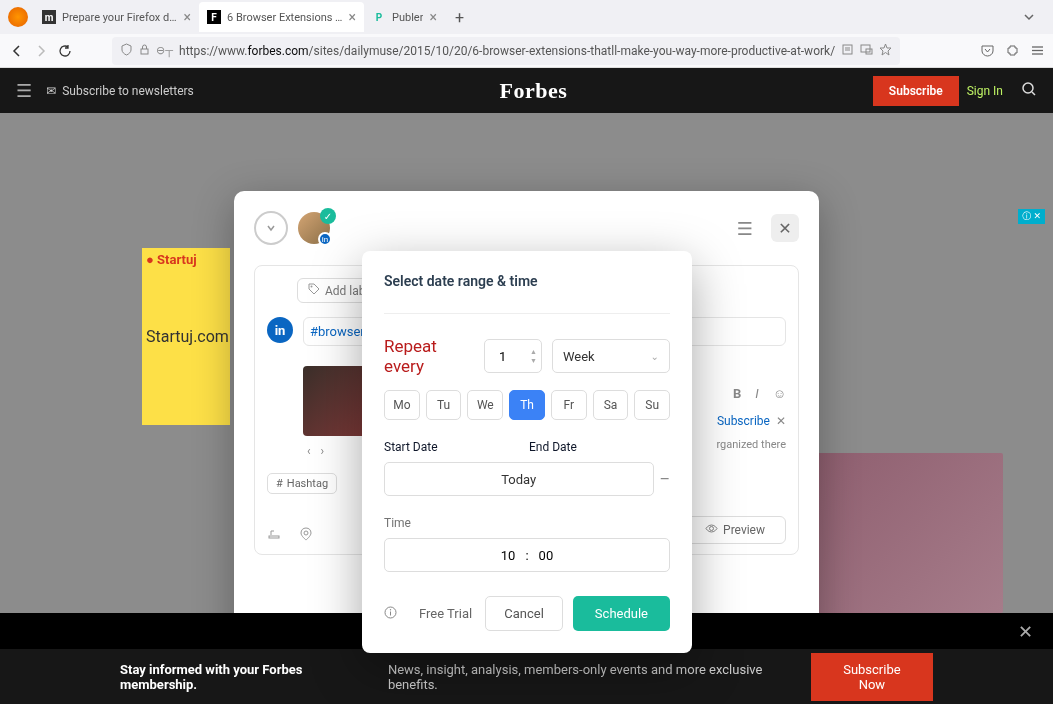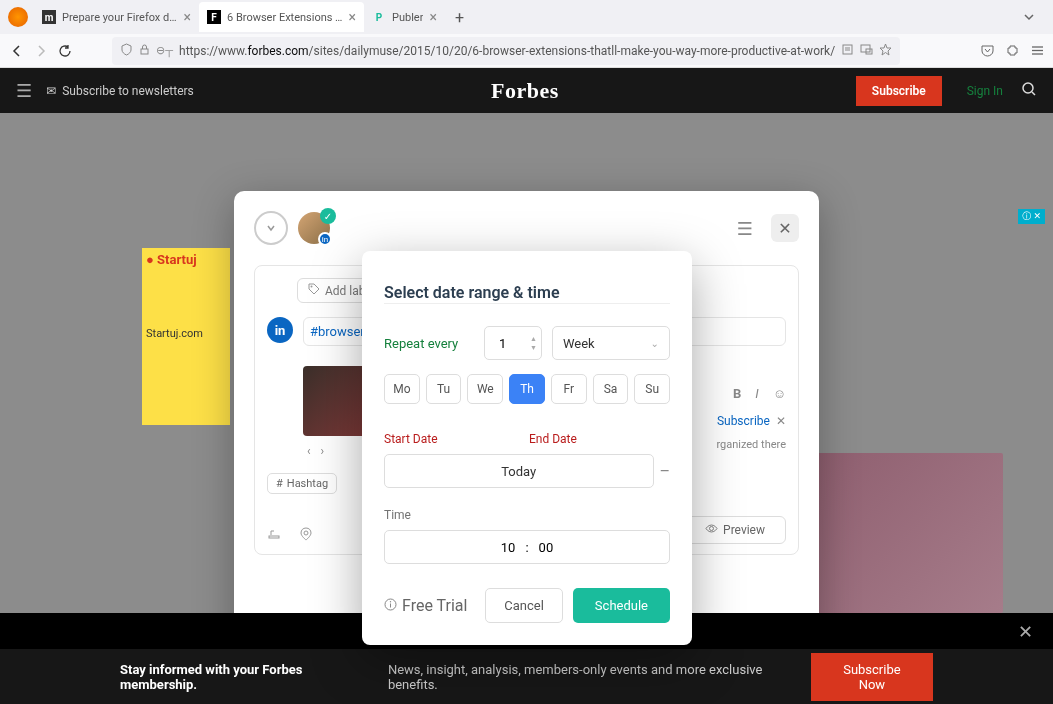--- a/index.html
+++ b/index.html
@@ -23,35 +23,35 @@
 .url-domain { color: #0c0c0d; }
 .toolbar-icon { width: 24px; height: 24px; display: flex; align-items: center; justify-content: center; color: #666; cursor: pointer; }
 
 
 .page { position: absolute; top: 68px; left: 0; right: 0; bottom: 0; background: #1e1e1e; }
 .forbes-header { height: 45px; background: #171717; display: flex; align-items: center; padding: 0 16px; color: #fff; }
 .hamburger { font-size: 18px; color: #aaa; cursor: pointer; }
 .subscribe-news { margin-left: 14px; font-size: 12px; color: #ccc; display: flex; align-items: center; gap: 6px; }
 .forbes-logo { margin: 0 auto; font-family: Georgia, serif; font-size: 22px; font-weight: bold; color: #fff; letter-spacing: 0.5px; }
 .subscribe-btn { background: #d8361e; color: #fff; padding: 8px 16px; font-size: 12px; font-weight: 600; cursor: pointer; border: none; }
-.sign-in { margin-left: 25px; font-size: 12px; color: #15803d; cursor: pointer; }
+.sign-in { margin-left: 8px; font-size: 12px; color: #bef264; cursor: pointer; }
 .search-ico { margin-left: 18px; font-size: 16px; color: #ddd; cursor: pointer; }
 
 .page-body { position: relative; height: calc(100% - 45px); background: #fff; }
 
 
 .dim { position: absolute; inset: 0; background: rgba(0,0,0,0.45); }
 
 
 .ad-badge { position: absolute; top: 96px; right: 8px; background: #00aecd; color: #fff; font-size: 9px; padding: 1px 4px; }
 
 
 .side-ad { position: absolute; top: 135px; left: 142px; width: 88px; height: 177px; background: #fde047; padding: 4px; font-size: 11px; color: #444; }
 .side-ad .brand { color: #d8361e; font-weight: bold; font-size: 13px; }
-.side-ad .sub { color: #333; margin-top: 60px; font-size: 11px; }
+.side-ad .sub { color: #333; margin-top: 60px; font-size: 16px; text-align: right; }
 
 
 .video-box { position: absolute; top: 340px; right: 50px; width: 250px; height: 160px; background: linear-gradient(135deg, #8b5a6b, #a67c8a); border-radius: 2px; }
 .video-credit { position: absolute; top: 510px; right: 60px; font-size: 9px; color: #888; }
 
 
 .publer-modal { position: absolute; top: 78px; left: 234px; width: 585px; height: 550px; background: #fff; border-radius: 10px; box-shadow: 0 10px 40px rgba(0,0,0,0.3); padding: 20px; }
 .publer-top { display: flex; align-items: center; gap: 10px; }
 .chevron-circle { width: 34px; height: 34px; border: 2px solid #ccc; border-radius: 50%; display: flex; align-items: center; justify-content: center; color: #999; }
 .avatar { width: 32px; height: 32px; border-radius: 50%; background: linear-gradient(135deg, #d4a574, #8b6f47); position: relative; }
@@ -79,39 +79,39 @@
 .publer-logo { display: flex; align-items: center; gap: 6px; font-size: 16px; font-weight: 600; color: #444; }
 .publer-logo-icon { width: 22px; height: 22px; background: #1abc9c; border-radius: 3px; position: relative; }
 .action-btns { margin-left: auto; display: flex; gap: 8px; }
 .act-btn { padding: 9px 18px; border-radius: 6px; font-size: 13px; cursor: pointer; border: 1px solid #ccc; background: #fff; color: #555; }
 .act-btn.publish { border-color: #7bb3e0; color: #4a90d9; background: #f0f7fd; }
 .act-btn.recurring { background: #1abc9c; border-color: #1abc9c; color: #fff; opacity: 0.8; }
 .act-btn.up { background: #1abc9c; border-color: #1abc9c; color: #fff; padding: 9px 10px; opacity: 0.8; }
 
 
 .date-modal { position: absolute; top: 138px; left: 362px; width: 330px; background: #fff; border-radius: 8px; box-shadow: 0 15px 50px rgba(0,0,0,0.35); padding: 22px; z-index: 100; }
-.date-title { font-size: 16px; font-weight: 600; color: #2c3e50; padding-bottom: 1px; border-bottom: 1px solid #eee; margin-top: 10px; }
+.date-title { font-size: 14px; font-weight: 600; color: #2c3e50; padding-bottom: 24px; border-bottom: 1px solid #eee; }
 .field-row { display: flex; align-items: center; margin-top: 22px; gap: 10px; }
-.field-label { font-size: 13px; color: #15803d; width: 90px; }
+.field-label { font-size: 17px; color: #b91c1c; width: 90px; }
 .num-input { width: 58px; height: 34px; border: 1px solid #ddd; border-radius: 5px; display: flex; align-items: center; padding: 0 6px 0 14px; font-size: 13px; position: relative; }
 .spinner { position: absolute; right: 4px; display: flex; flex-direction: column; font-size: 7px; color: #aaa; gap: 1px; }
 .select-input { flex: 1; height: 34px; border: 1px solid #ddd; border-radius: 5px; display: flex; align-items: center; padding: 0 10px; font-size: 13px; justify-content: space-between; color: #333; }
 .select-chev { color: #aaa; font-size: 10px; }
 .days-row { display: flex; gap: 6px; margin-top: 14px; }
 .day-btn { width: 38px; height: 30px; border: 1px solid #ddd; border-radius: 5px; display: flex; align-items: center; justify-content: center; font-size: 12px; color: #555; cursor: pointer; }
 .day-btn.active { background: #3b82f6; border-color: #3b82f6; color: #fff; }
-.date-labels { display: flex; margin-top: 28px; font-size: 12px; color: #b91c1c; }
+.date-labels { display: flex; margin-top: 20px; font-size: 12px; color: #0f172a; }
 .date-labels > div:first-child { width: 145px; }
 .date-inputs { display: flex; align-items: center; margin-top: 8px; gap: 6px; }
 .date-input { flex: 1; height: 34px; border: 1px solid #ddd; border-radius: 5px; display: flex; align-items: center; justify-content: center; font-size: 13px; color: #333; }
 .dash { color: #888; }
 .time-label { margin-top: 20px; font-size: 12px; color: #737373; }
 .time-input { margin-top: 8px; height: 34px; border: 1px solid #ddd; border-radius: 5px; display: flex; align-items: center; justify-content: center; font-size: 13px; gap: 10px; }
 .modal-footer { display: flex; align-items: center; margin-top: 24px; }
-.free-trial { display: flex; align-items: center; gap: 5px; font-size: 16px; color: #666; }
+.free-trial { display: flex; align-items: center; gap: 22px; font-size: 13px; color: #666; }
 .footer-btns { margin-left: auto; display: flex; gap: 10px; }
 .cancel-btn { padding: 9px 18px; border: 1px solid #ddd; border-radius: 5px; background: #fff; font-size: 13px; color: #555; cursor: pointer; }
 .schedule-btn { padding: 9px 22px; border: none; border-radius: 5px; background: #1abc9c; color: #fff; font-size: 13px; cursor: pointer; }
 
 
 .articles-banner { position: absolute; bottom: 55px; left: 0; right: 0; height: 36px; background: #000; color: #fff; display: flex; align-items: center; justify-content: center; font-size: 14px; }
 .articles-banner b { font-weight: bold; }
 .articles-close { position: absolute; right: 20px; color: #aaa; font-size: 18px; cursor: pointer; }
 .membership-banner { position: absolute; bottom: 0; left: 0; right: 0; height: 55px; background: #171717; color: #ccc; display: flex; align-items: center; padding: 0 120px; font-size: 13px; }
 .membership-banner strong { color: #fff; margin-right: 8px; }

